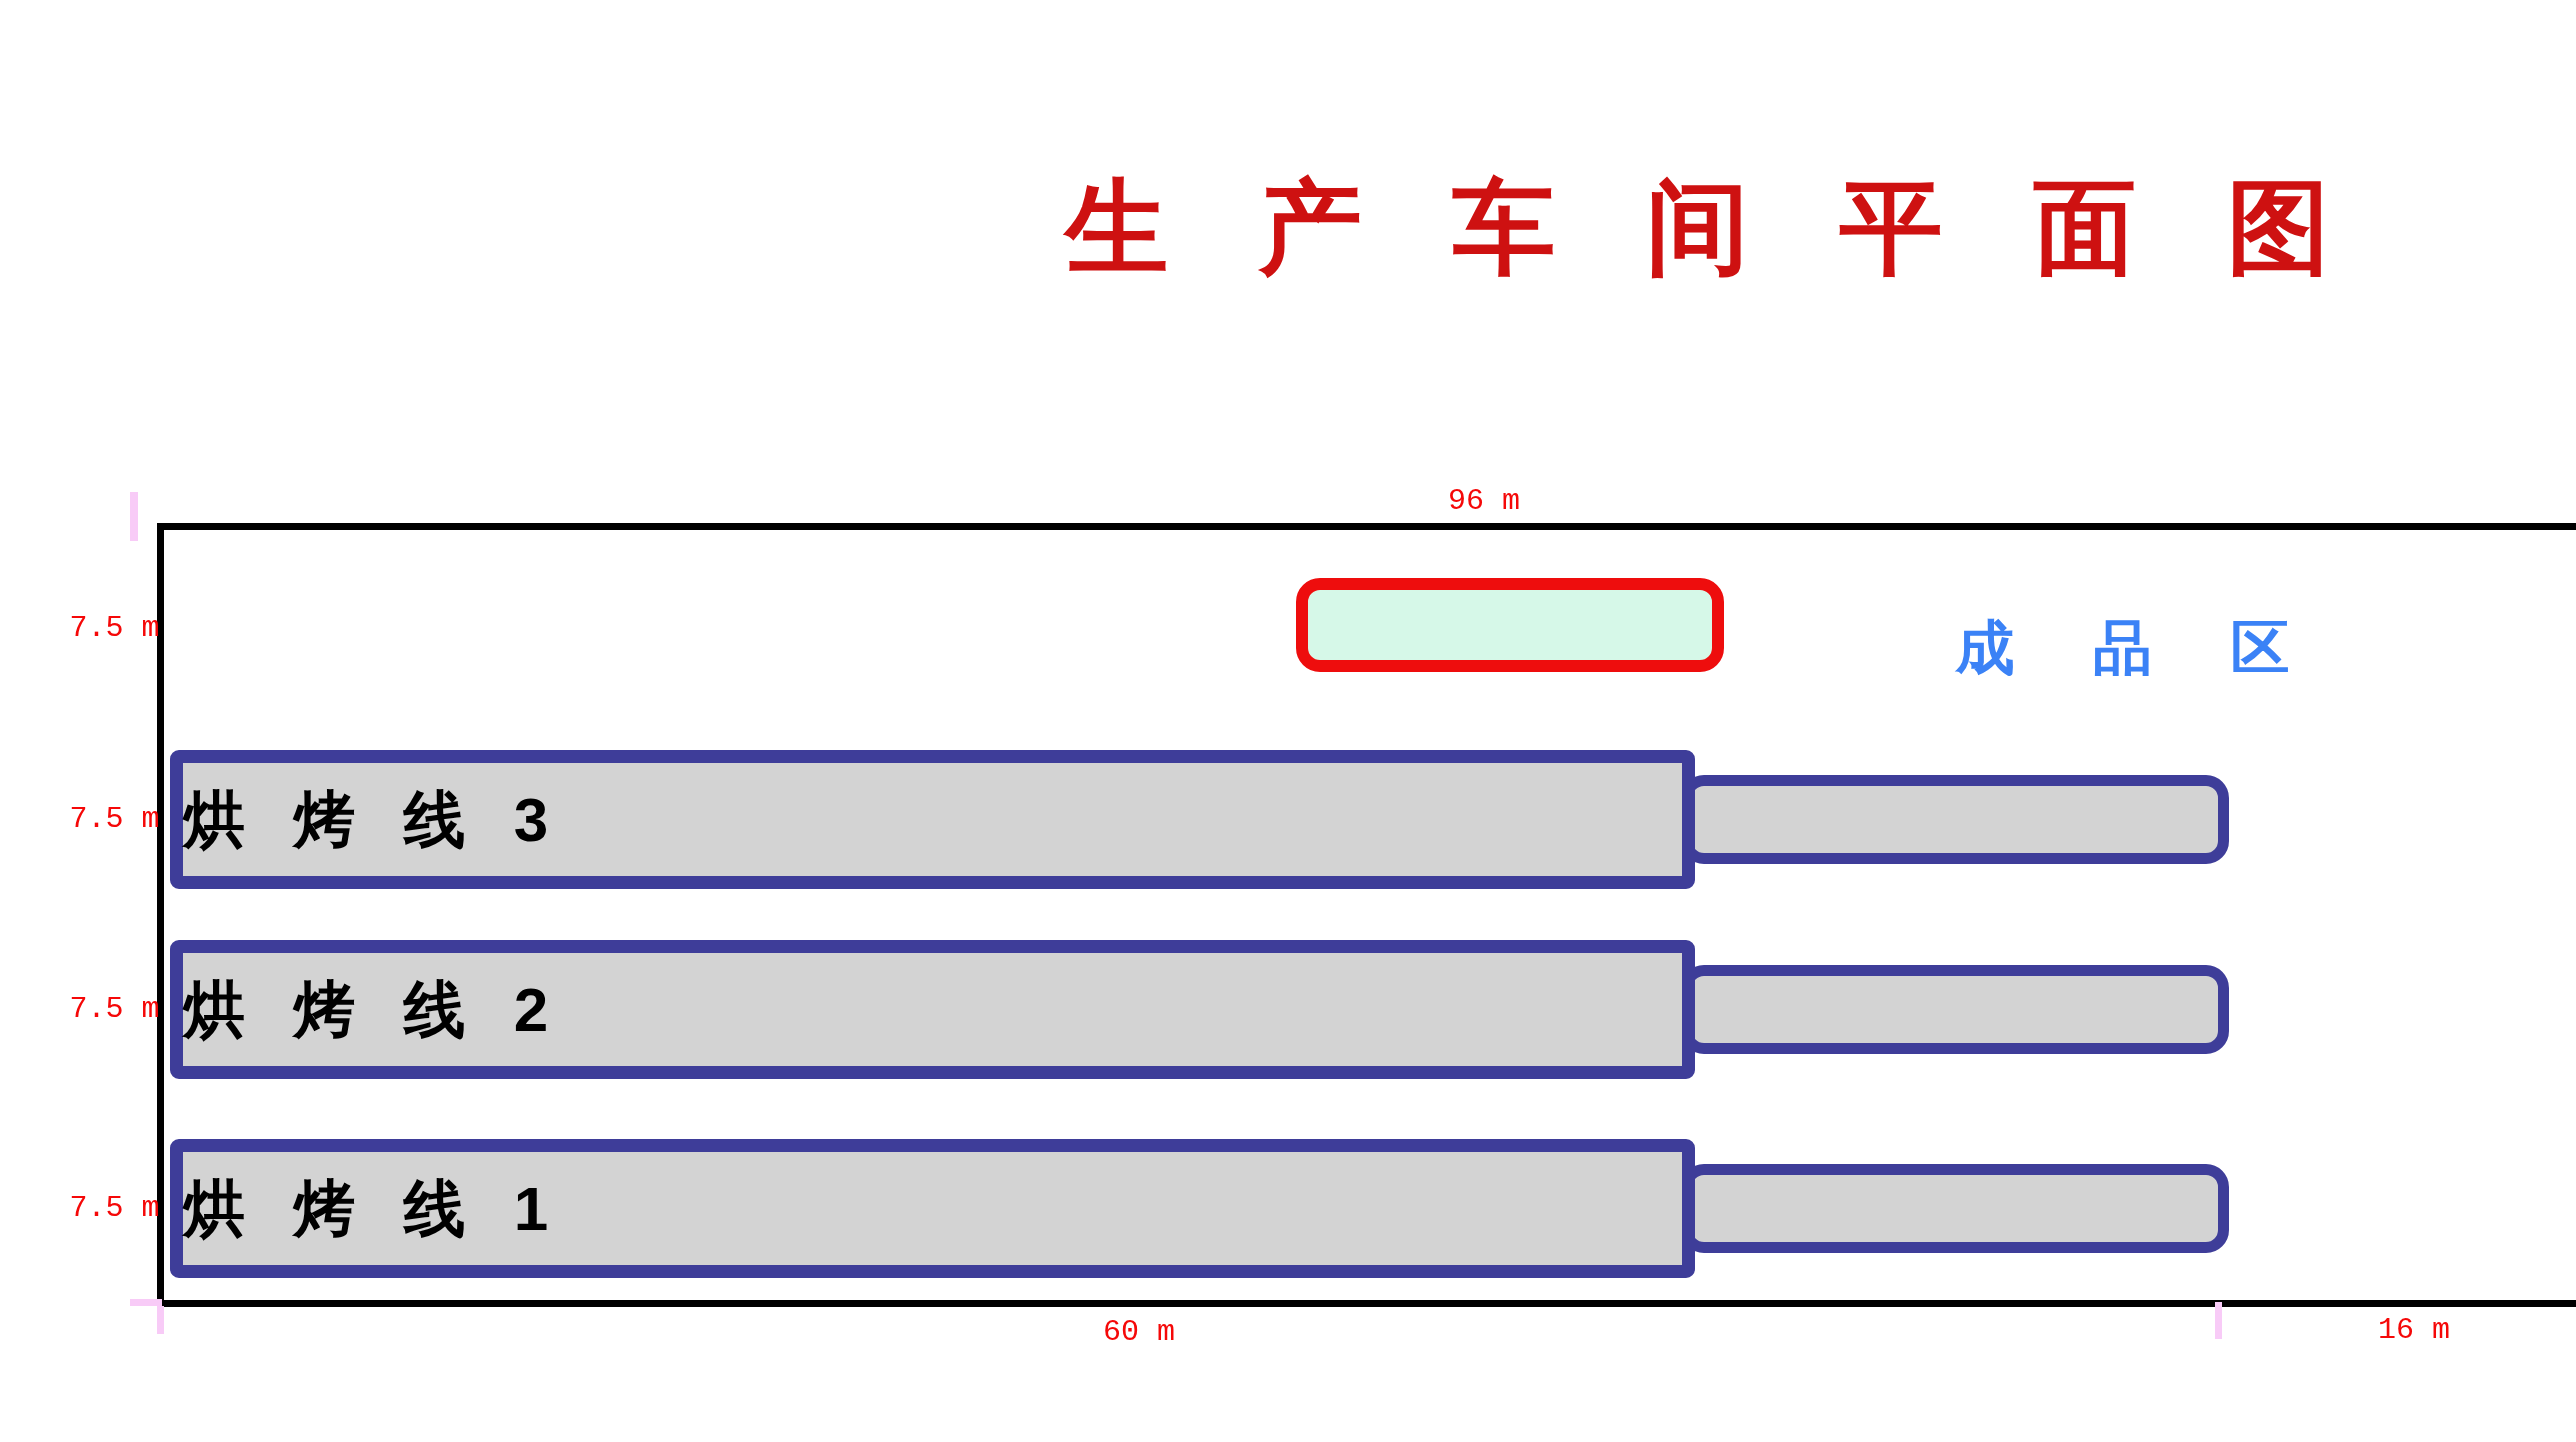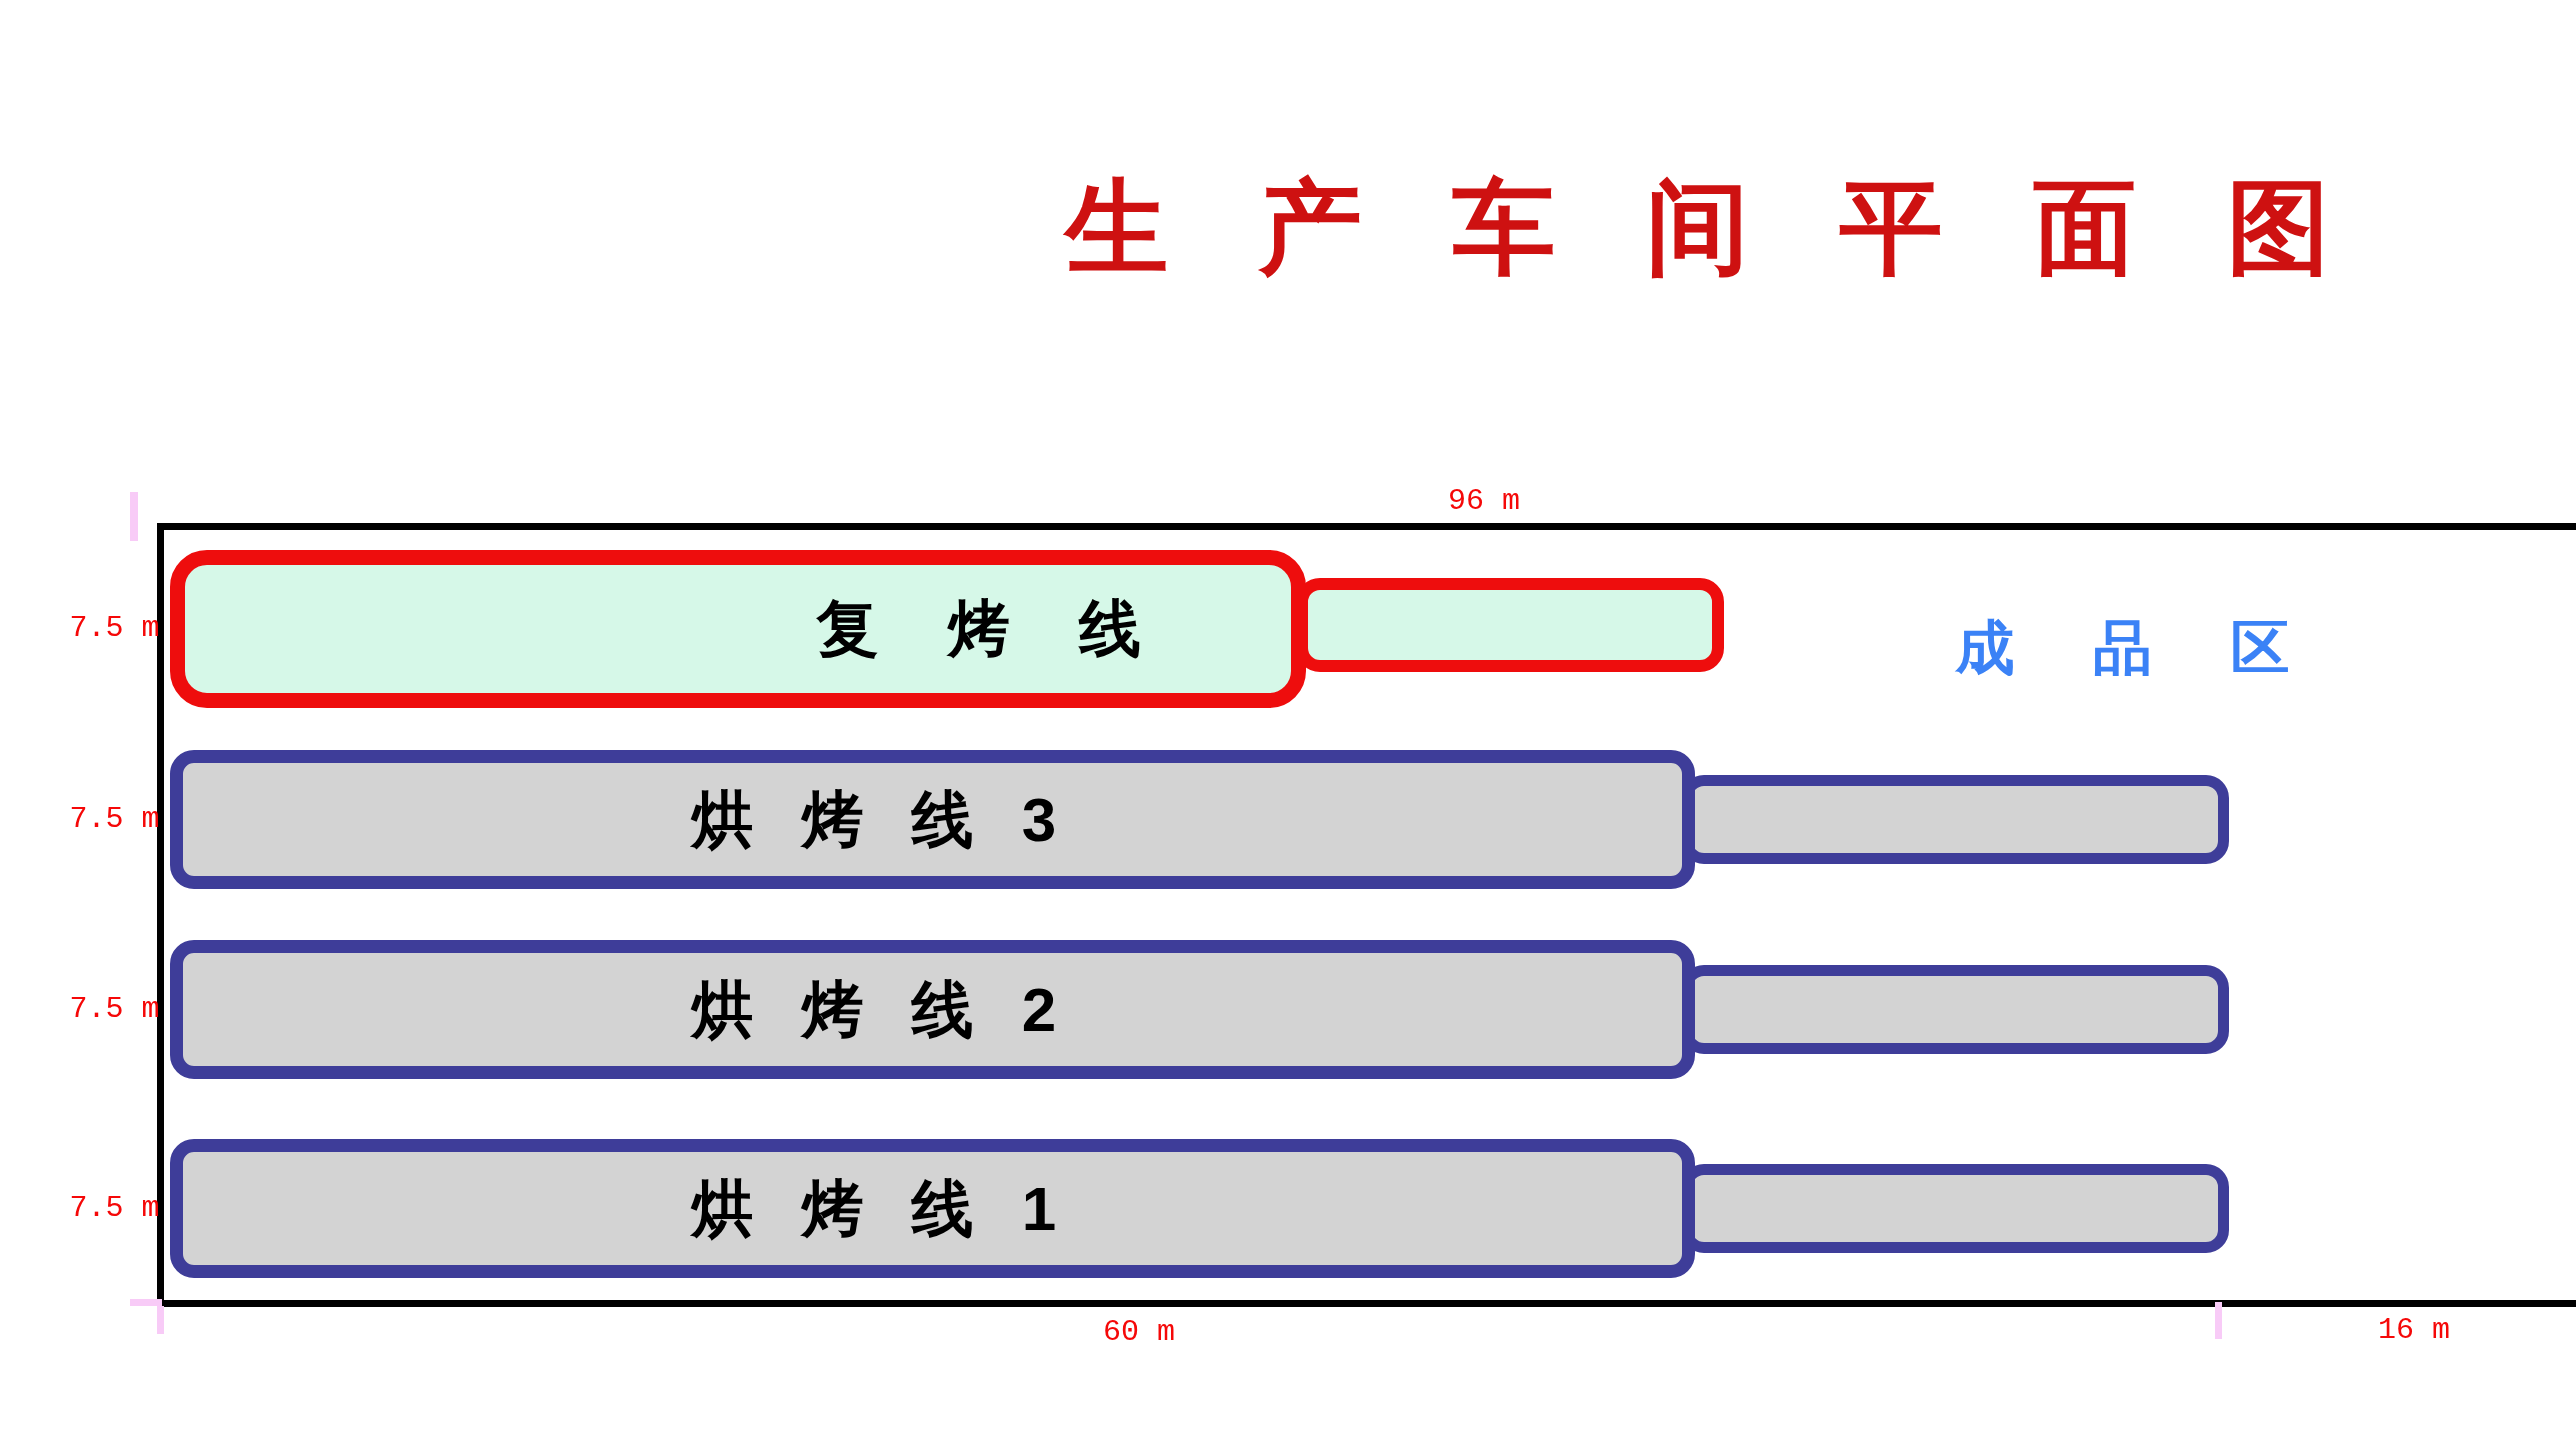--- a/index.html
+++ b/index.html
@@ -24,21 +24,21 @@
   .linetail{position:absolute;box-sizing:border-box;z-index:1;}
   .cn{color:#000;font-weight:bold;white-space:nowrap;}
 
   .fukao-body{left:170px;top:550px;width:1136px;height:158px;background:#D6F8E8;
               border:15.5px solid #EE0D0D;border-radius:37px;justify-content:flex-end;padding-right:124px;}
   .fukao-tail{left:1296px;top:578px;width:428px;height:94px;background:#D6F8E8;
               border:12.4px solid #EE0D0D;border-radius:24px;}
   .fukao-body .row-label{font-size:62px;letter-spacing:26px;}
 
   .bk-body{left:170px;width:1525px;height:139px;background:#D3D3D3;
-           border:13.4px solid #3E3D99;border-radius:24px;justify-content:center;padding-left:42px;}
+           border:13.4px solid #3E3D99;border-radius:9px;justify-content:flex-start;}
   .bk-body .row-label{font-size:62px;letter-spacing:15.5px;margin-right:144px;}
   .bk-tail{left:1681px;width:548px;height:89px;background:#D3D3D3;
            border:11.3px solid #3E3D99;border-radius:23px;}
   .bk3{top:750px;} .bk3t{top:775px;}
   .bk2{top:940px;} .bk2t{top:965px;}
   .bk1{top:1139px;} .bk1t{top:1164px;}
 
   
   .zone{position:absolute;display:flex;align-items:center;justify-content:center;
         color:#3b82f6;font-weight:bold;white-space:nowrap;}
@@ -49,23 +49,20 @@
 
 <div id="stage">
 
   <div class="abs title">生 产 车 间 平 面 图</div>
 
   <div class="wall" style="left:157px;top:523px;width:2450px;height:7.2px;"></div>
   <div class="wall" style="left:157px;top:523px;width:7.2px;height:784px;"></div>
   <div class="wall" style="left:157px;top:1300px;width:2450px;height:7.2px;"></div>
 
   <div class="linetail fukao-tail"></div>
-  <div class="linebody fukao-body">
-    <span class="cn row-label">复 烤 线</span>
-  </div>
 
   <div class="linetail bk-tail bk3t"></div>
   <div class="linebody bk-body bk3">
     <span class="cn row-label">烘 烤 线 3</span>
   </div>
 
   <div class="linetail bk-tail bk2t"></div>
   <div class="linebody bk-body bk2">
     <span class="cn row-label">烘 烤 线 2</span>
   </div>

